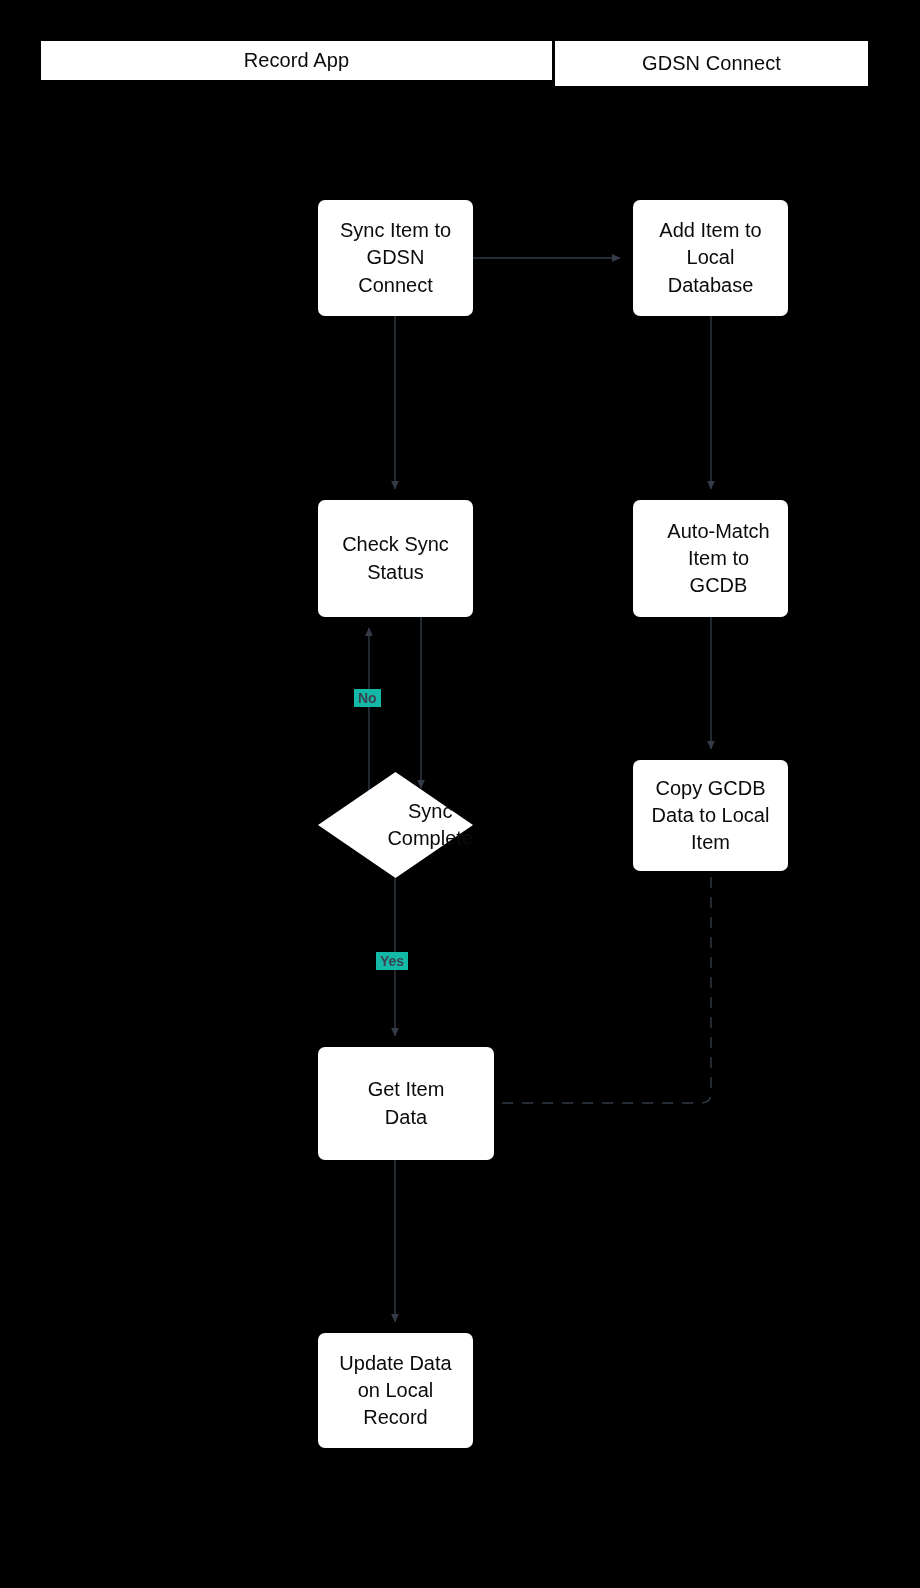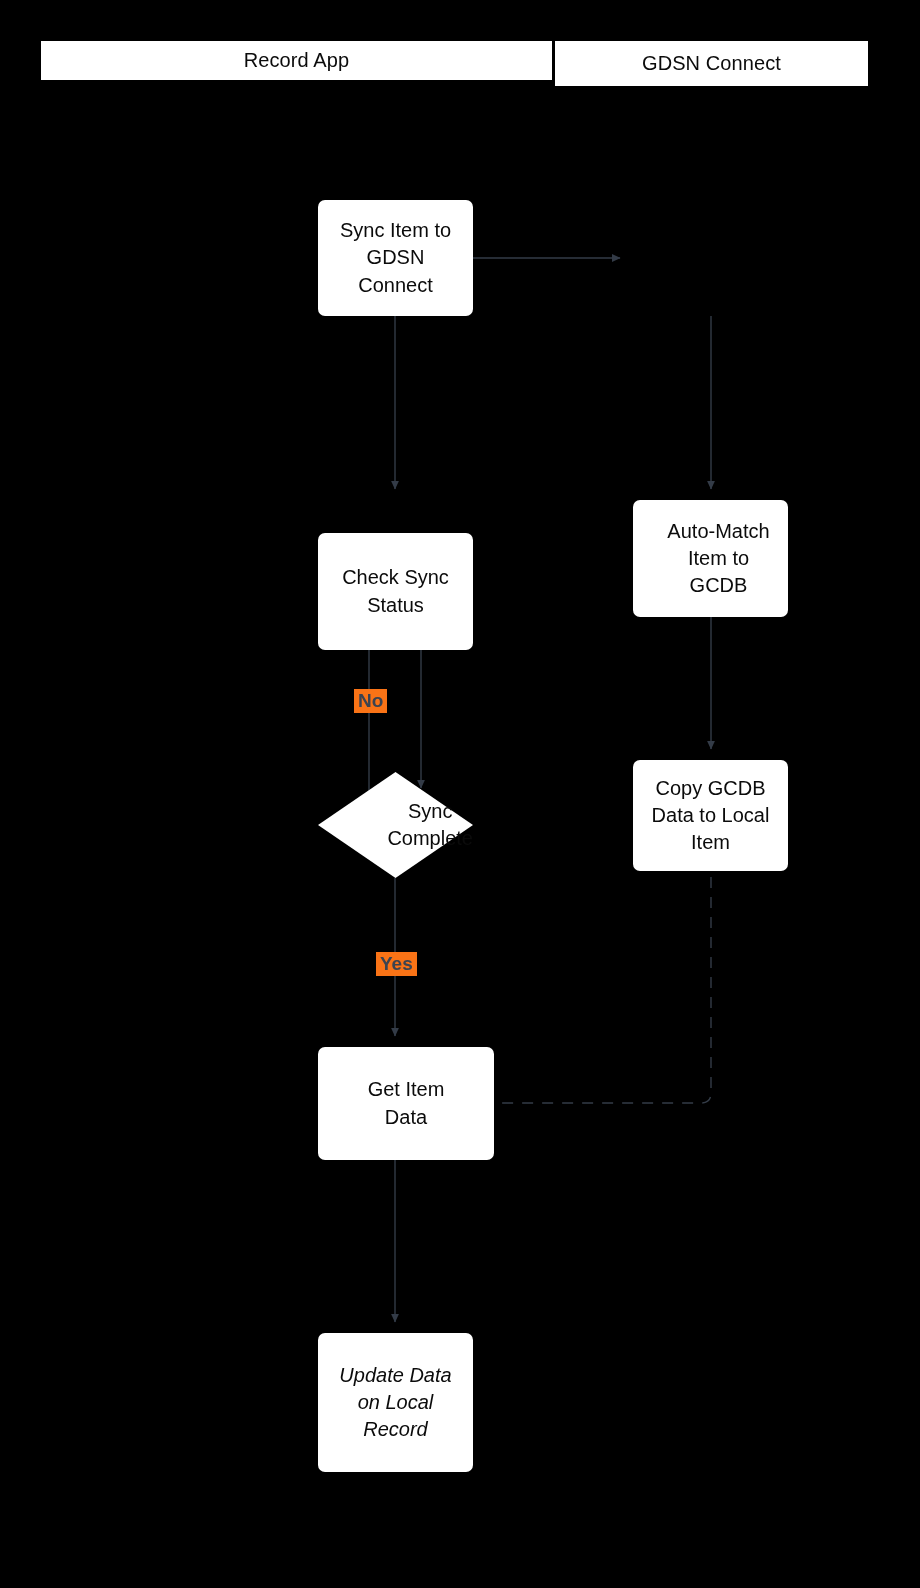--- a/index.html
+++ b/index.html
@@ -60,23 +60,23 @@
     z-index: 2;
     color: #0b0b0b;
     font-size: 20px;
     line-height: 1.36;
     text-align: center;
     white-space: pre-line;
   }
   .edge-label {
     position: absolute;
     color: #3b4350;
-    font-size: 19px;
+    font-size: 14px;
     font-weight: bold;
-    background: #f97316;
+    background: #14b8a6;
     padding: 1px 4px;
     white-space: nowrap;
   }
   svg.edges {
     position: absolute;
     left: 0;
     top: 0;
     width: 920px;
     height: 1588px;
     pointer-events: none;
@@ -137,22 +137,27 @@
       <path d="M395,1160 L395,1322" stroke="#333b47" stroke-width="1.4" fill="none" marker-end="url(#arrow)"></path>
     </g>
   </svg>
 
   <div class="node" style="left:318px; top:200px; width:155px; height:116px;">
     <span>Sync Item to
 GDSN
 Connect</span>
   </div>
 
+  <div class="node" style="left:633px; top:200px; width:155px; height:116px;">
+    <span>Add Item to
+Local
+Database</span>
+  </div>
 
-  <div class="node" style="left:318px; top:500px; width:155px; height:117px;margin-top:33px;">
+  <div class="node" style="left:318px; top:500px; width:155px; height:117px;">
     <span>Check Sync
 Status</span>
   </div>
 
   <div class="node" style="left:633px; top:500px; width:155px; height:117px;padding-left:24px;">
     <span>Auto-Match
 Item to GCDB</span>
   </div>
 
   <div class="decision-wrap" style="left:318px; top:772px; width:155px; height:106px;">
@@ -165,21 +170,21 @@
     <span>Copy GCDB
 Data to Local
 Item</span>
   </div>
 
   <div class="node" style="left:318px; top:1047px; width:176px; height:113px;">
     <span>Get Item
 Data</span>
   </div>
 
-  <div class="node" style="left:318px; top:1333px; width:155px; height:139px;font-style:italic;">
+  <div class="node" style="left:318px; top:1333px; width:155px; height:115px;">
     <span>Update Data
 on Local
 Record</span>
   </div>
 
   <div class="edge-label" style="left:354px; top:689px;">No</div>
   <div class="edge-label" style="left:376px; top:952px;">Yes</div>
 
 </div>
 

